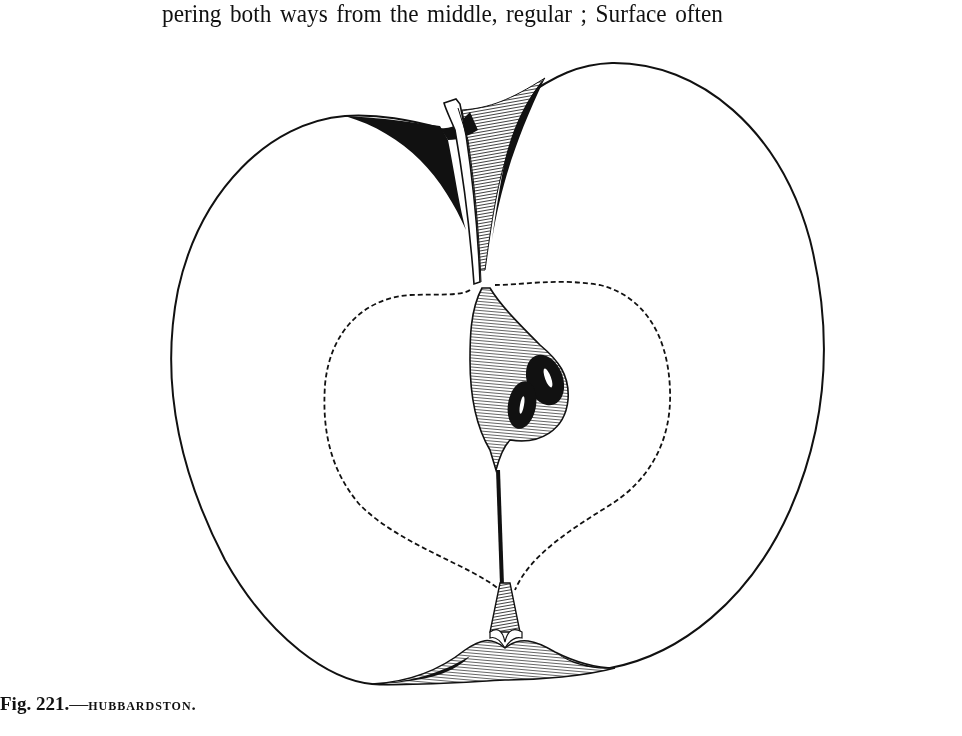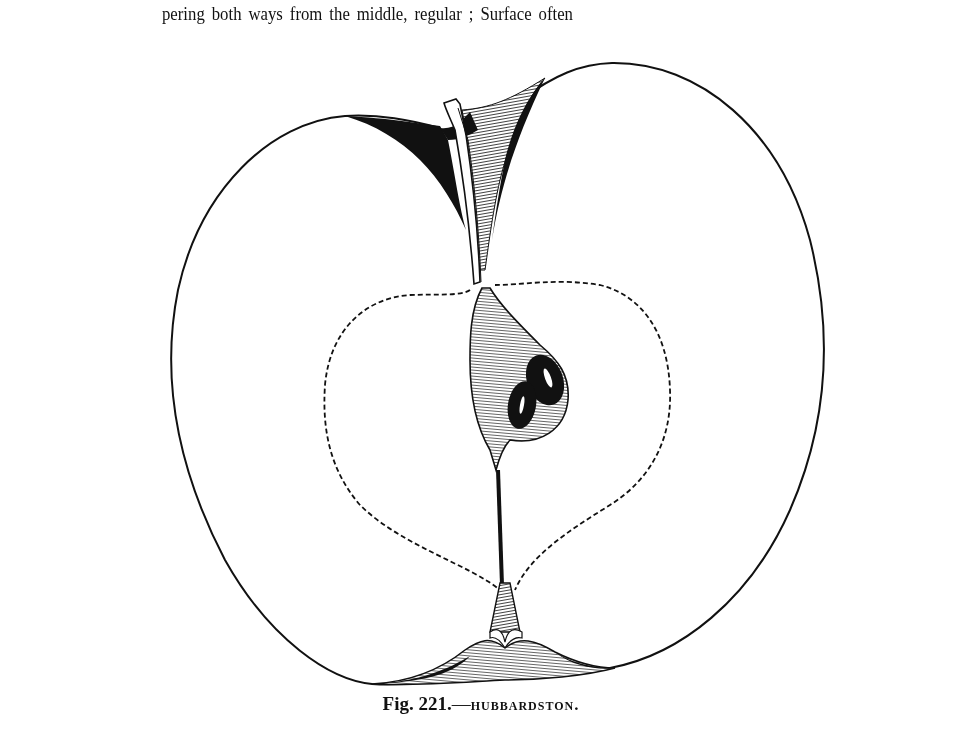--- a/index.html
+++ b/index.html
@@ -1,27 +1,27 @@
 <!DOCTYPE html>
 <html><head>
 <meta charset="utf-8">
 <style>
   html, body { margin: 0; padding: 0; background: #ffffff; }
   body { width: 962px; height: 736px; position: relative; overflow: hidden; }
   .page-text {
     position: absolute; left: 0; top: 0; width: 962px; height: 40px;
     text-align: center;
     font-family: "Liberation Serif", "DejaVu Serif", serif;
-    font-size: 18px; color: #111; line-height: 28px;
+    font-size: 25px; color: #111; line-height: 28px;
     word-spacing: 3px;
   }
   .page-text span { position: absolute; left: 162px; top: 0px; white-space: nowrap; transform: scaleX(0.93); transform-origin: left top; }
   .figure { position: absolute; left: 0; top: 0; width: 962px; height: 736px; }
   .caption {
-    position: absolute; left: 0; top: 693px; width: 962px; text-align: center;
+    position: absolute; left: 0; top: 693px; width: 962px; 
     font-family: "Liberation Serif", "DejaVu Serif", serif;
     font-size: 19px; color: #111;
   }
   .caption .cap-name { font-variant: small-caps; font-weight: bold; letter-spacing: 1px; font-size: 17px; }
   .caption .cap-num { font-weight: bold; }
 </style>
 </head>
 <body>
 
 <div class="page-text">

